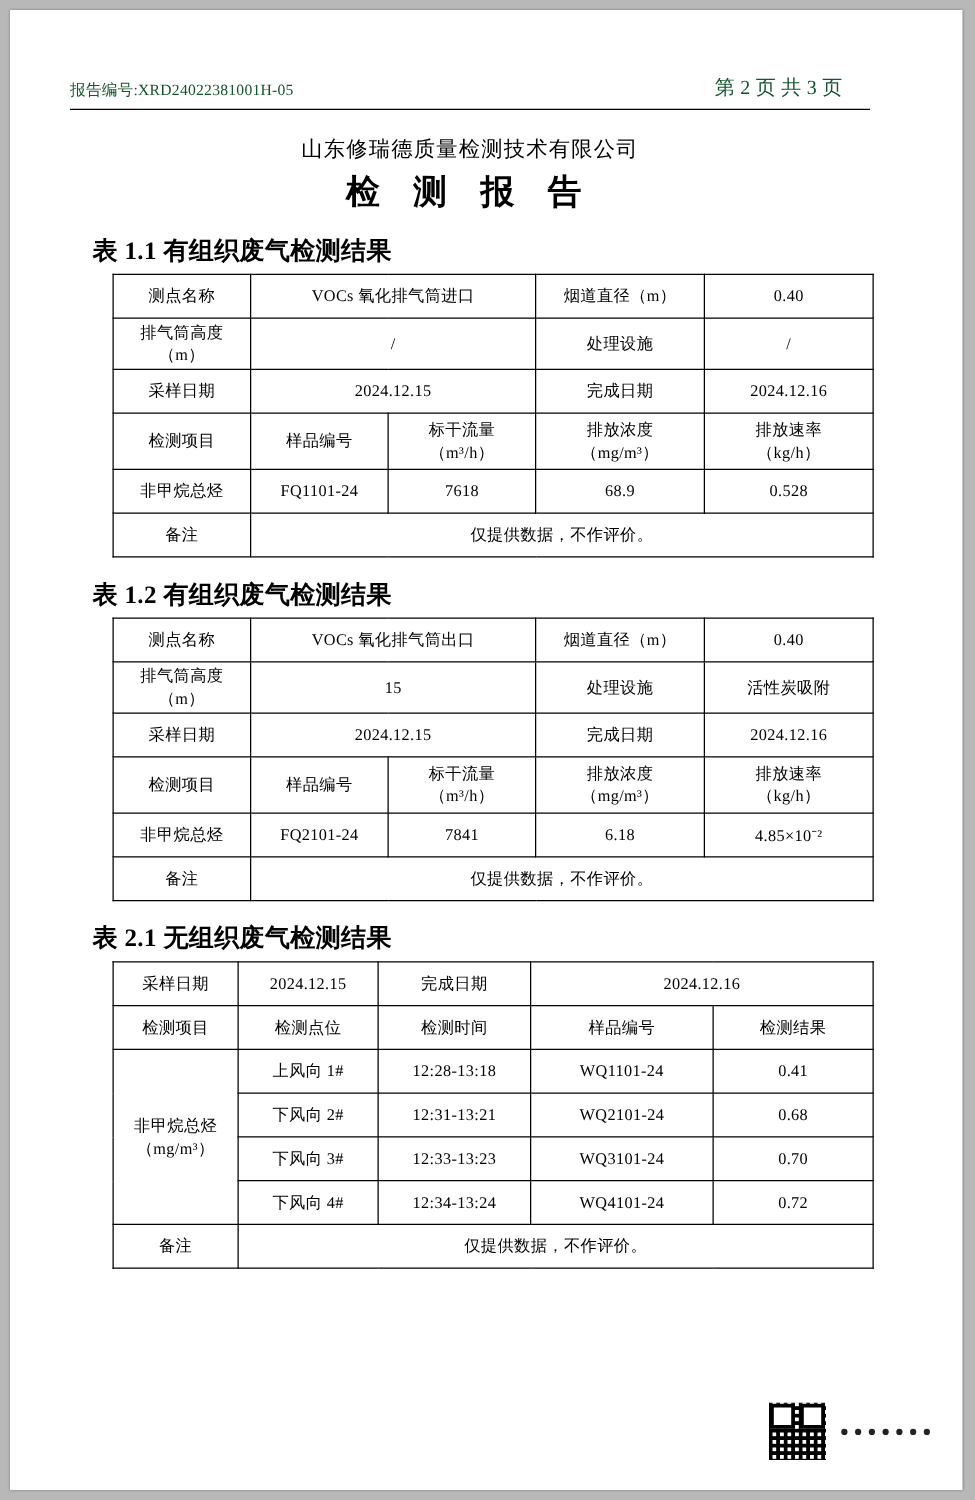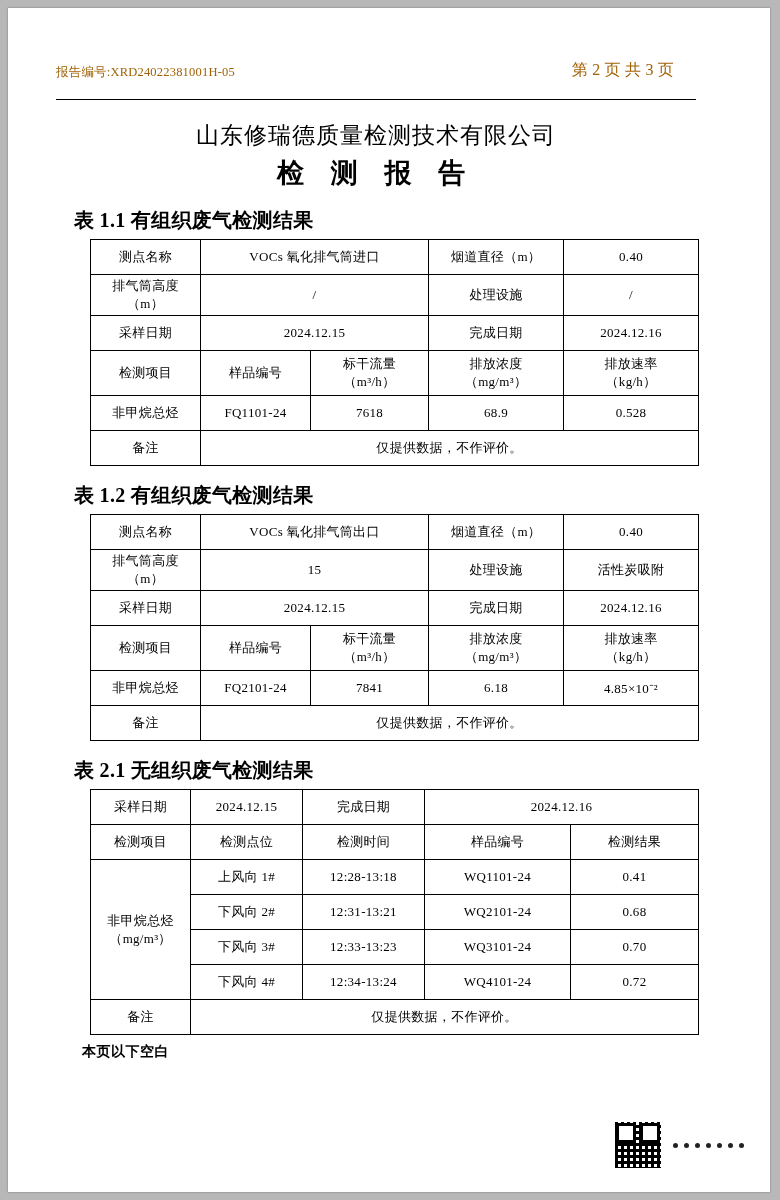--- a/index.html
+++ b/index.html
@@ -27,34 +27,34 @@
     position: absolute;
     left: 48px;
     top: 52px;
     width: 640px;
   }
   .header-row {
     display: flex;
     justify-content: space-between;
     align-items: flex-end;
     font-size: 12.5px;
-    color: #a16207;
+    color: #14532d;
     font-family: "Liberation Serif", serif;
     letter-spacing: 0.2px;
-    padding-bottom: 17px;
+    padding-bottom: 5px;
   }
   .header-right { white-space: nowrap; font-size: 16px; padding-right: 22px;}
   .hr-line {
     border-top: 1px solid #000;
     margin-top: 1px;
     width: 100%;
   }
   .company {
     text-align: center;
-    font-size: 23px;
+    font-size: 17px;
     margin-top: 20px;
     letter-spacing: 1px;
     font-family: "Liberation Serif", serif;
   }
   .title {
     text-align: center;
     font-size: 27px;
     font-weight: bold;
     letter-spacing: 10px;
     margin-top: 4px;
@@ -322,21 +322,20 @@
           <td>WQ4101-24</td>
           <td>0.72</td>
         </tr>
         <tr>
           <td>备注</td>
           <td colspan="4">仅提供数据，不作评价。</td>
         </tr>
       </tbody>
     </table>
 
-    <div class="footnote">本页以下空白</div>
   </div>
 
   <div class="qr-area">
     <div class="qr"></div>
     <div class="dots">
       <span class="dot"></span>
       <span class="dot"></span>
       <span class="dot"></span>
       <span class="dot"></span>
       <span class="dot"></span>

